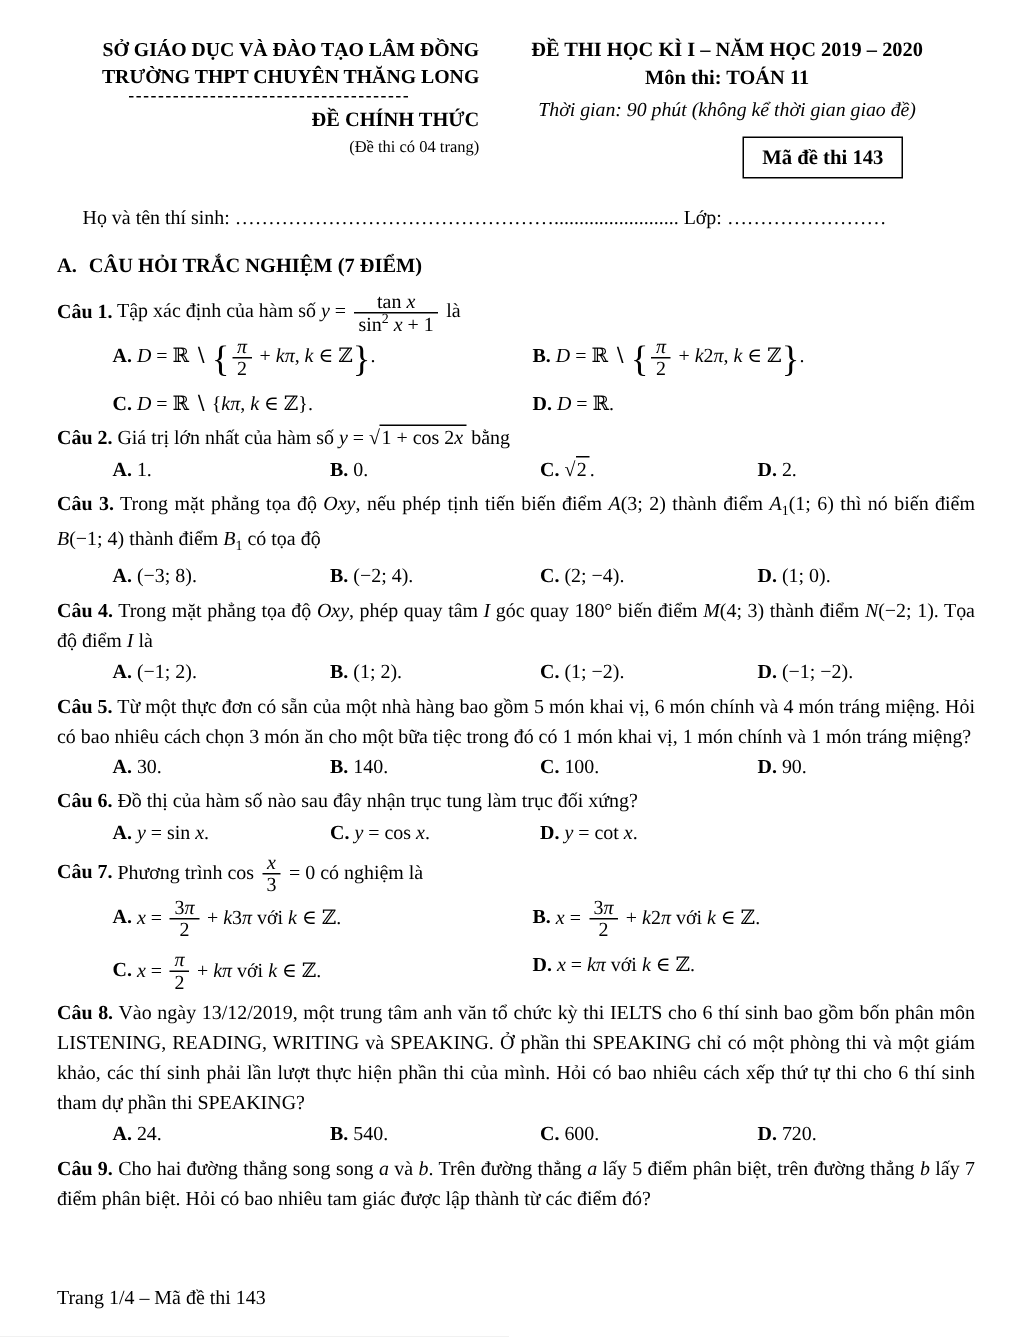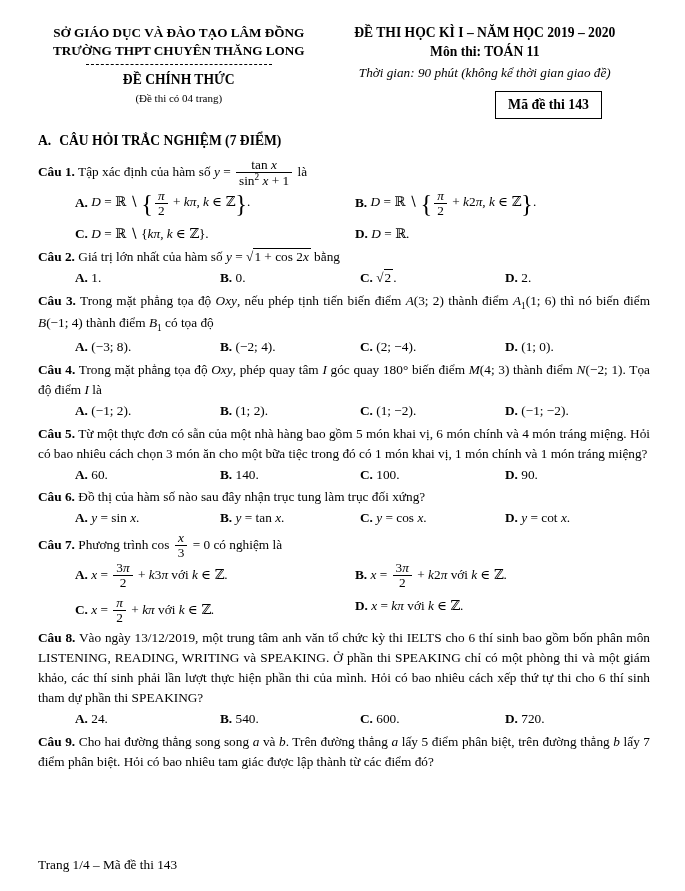--- a/index.html
+++ b/index.html
@@ -3,21 +3,21 @@
 <meta charset="utf-8">
 <style>
   html,body{margin:0;padding:0;background:#e8e8e8;}
   .page{
     width:685px;height:891px;box-sizing:border-box;background:#ffffff;color:#000;
     font-family:"Liberation Serif","DejaVu Serif",serif;font-size:13.3px;line-height:1.5;
     padding:24px 35px 16px 38px;margin:0 auto;display:flex;flex-direction:column;overflow:hidden;
   }
   
   .header{display:flex;}
-  .header-left{width:46%;text-align:center;}
+  .header-left{width:46%;text-align:right;}
   .header-right{width:54%;text-align:center;}
   .hl-bold{font-weight:bold;font-size:13.2px;line-height:1.35;}
   .dash-line{border-bottom:1px dashed #000;width:186px;margin:3px auto 4px auto;height:1px;}
   .official{font-weight:bold;margin-top:5px;font-size:13.6px;}
   .pages-note{font-size:11px;}
   .hr-title{font-weight:bold;font-size:13.6px;line-height:1.35;}
   .hr-subject{font-weight:bold;font-size:13.6px;}
   .hr-duration{font-style:italic;font-size:13.2px;}
   .code-box-wrap{text-align:right;padding-right:48px;margin-top:8px;}
   .code-box{display:inline-block;border:1px solid #000;padding:3px 12px;font-weight:bold;font-size:13.8px;}
@@ -62,20 +62,21 @@
     <div class="header-right">
       <div class="hr-title">ĐỀ THI HỌC KÌ I – NĂM HỌC 2019 – 2020</div>
       <div class="hr-subject">Môn thi: TOÁN 11</div>
       <div class="hr-duration">Thời gian: 90 phút (không kể thời gian giao đề)</div>
       <div class="code-box-wrap">
         <span class="code-box">Mã đề thi 143</span>
       </div>
     </div>
   </div>
 
+  <div class="student-line"><span>Họ và tên thí sinh:</span><span> ………………………………………….........................</span><span> Lớp:</span><span> ……………………</span></div>
 
   <div class="section-title"><span class="sec-letter">A.</span><span>CÂU HỎI TRẮC NGHIỆM (7 ĐIỂM)</span></div>
 
   <div id="questions">
   <div class="question">
     <div class="q-text"><span class="q-num">Câu 1.</span> <span class="q-body">Tập xác định của hàm số <i>y</i> = <span class="frac"><span>tan <i>x</i></span><span>sin<sup>2</sup> <i>x</i> + 1</span></span> là</span></div>
     <div class="options cols2">
   <div class="opt"><span class="opt-label">A.</span> <span class="opt-text"><i>D</i> = ℝ ∖ <span class="brace">{</span><span class="frac"><span><i>π</i></span><span>2</span></span> + <i>k</i><i>π</i>, <i>k</i> ∈ ℤ<span class="brace">}</span>.</span></div>
 
   <div class="opt"><span class="opt-label">B.</span> <span class="opt-text"><i>D</i> = ℝ ∖ <span class="brace">{</span><span class="frac"><span><i>π</i></span><span>2</span></span> + <i>k</i>2<i>π</i>, <i>k</i> ∈ ℤ<span class="brace">}</span>.</span></div>
@@ -121,36 +122,35 @@
 
   <div class="opt"><span class="opt-label">C.</span> <span class="opt-text">(1; −2).</span></div>
 
   <div class="opt"><span class="opt-label">D.</span> <span class="opt-text">(−1; −2).</span></div>
 </div>
   </div>
 
   <div class="question">
     <div class="q-text"><span class="q-num">Câu 5.</span> <span class="q-body">Từ một thực đơn có sẵn của một nhà hàng bao gồm 5 món khai vị, 6 món chính và 4 món tráng miệng. Hỏi có bao nhiêu cách chọn 3 món ăn cho một bữa tiệc trong đó có 1 món khai vị, 1 món chính và 1 món tráng miệng?</span></div>
     <div class="options cols4">
-  <div class="opt"><span class="opt-label">A.</span> <span class="opt-text">60.</span></div>
+  <div class="opt"><span class="opt-label">A.</span> <span class="opt-text">30.</span></div>
 
   <div class="opt"><span class="opt-label">B.</span> <span class="opt-text">140.</span></div>
 
   <div class="opt"><span class="opt-label">C.</span> <span class="opt-text">100.</span></div>
 
   <div class="opt"><span class="opt-label">D.</span> <span class="opt-text">90.</span></div>
 </div>
   </div>
 
   <div class="question">
     <div class="q-text"><span class="q-num">Câu 6.</span> <span class="q-body">Đồ thị của hàm số nào sau đây nhận trục tung làm trục đối xứng?</span></div>
     <div class="options cols4">
   <div class="opt"><span class="opt-label">A.</span> <span class="opt-text"><i>y</i> = sin <i>x</i>.</span></div>
 
-  <div class="opt"><span class="opt-label">B.</span> <span class="opt-text"><i>y</i> = tan <i>x</i>.</span></div>
 
   <div class="opt"><span class="opt-label">C.</span> <span class="opt-text"><i>y</i> = cos <i>x</i>.</span></div>
 
   <div class="opt"><span class="opt-label">D.</span> <span class="opt-text"><i>y</i> = cot <i>x</i>.</span></div>
 </div>
   </div>
 
   <div class="question">
     <div class="q-text"><span class="q-num">Câu 7.</span> <span class="q-body">Phương trình cos <span class="frac"><span><i>x</i></span><span>3</span></span> = 0 có nghiệm là</span></div>
     <div class="options cols2">

